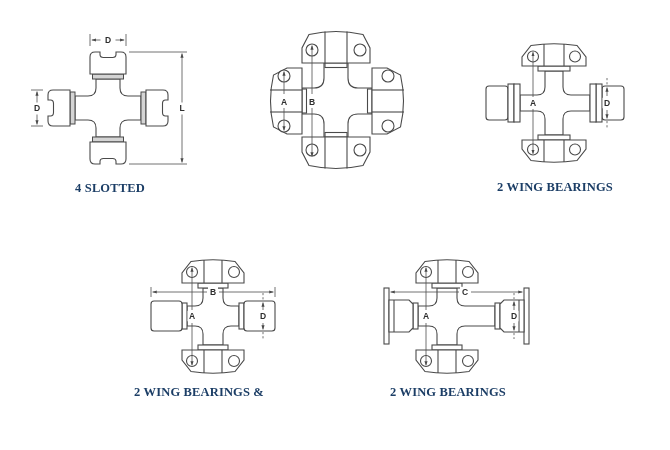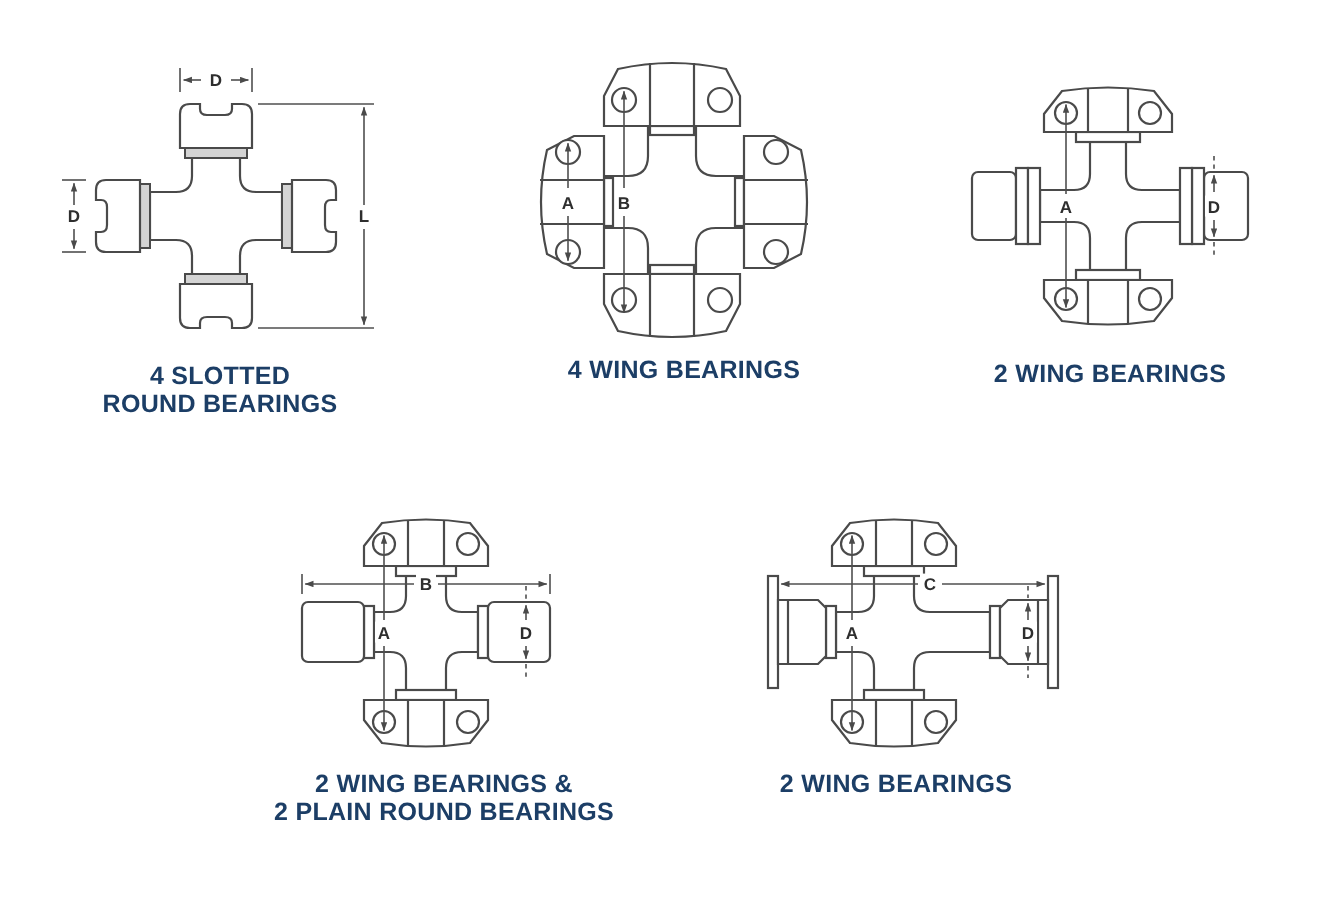--- a/index.html
+++ b/index.html
@@ -1,20 +1,20 @@
 <!DOCTYPE html>
 <html><head>
 <meta charset="utf-8">
 <style>
   html,body{margin:0;padding:0;background:#ffffff;}
   #stage{position:relative;width:670px;height:450px;background:#ffffff;overflow:hidden;
          font-family:"Liberation Sans",sans-serif;}
   .fig{position:absolute;}
   .caption{position:absolute;text-align:center;color:#1c3e66;font-weight:bold;
-           font-size:12.5px;line-height:13.5px;letter-spacing:.15px;}
+           font-size:12.5px;line-height:13.5px;letter-spacing:.15px;font-family:Liberation Serif, serif;}
   svg .ln{stroke:#4a4a4a;stroke-width:1.1;fill:none;}
   svg .fw{fill:#ffffff;stroke:#4a4a4a;stroke-width:1.1;}
   svg .gray{fill:#d4d4d4;stroke:#4a4a4a;stroke-width:1;}
   svg .dim{stroke:#4f4f4f;stroke-width:.8;fill:none;}
   svg .dsh{stroke:#4f4f4f;stroke-width:.8;fill:none;stroke-dasharray:2.2,2;}
   svg .dimtxt{font-family:"Liberation Sans",sans-serif;font-weight:bold;font-size:8.5px;
               fill:#2e2e2e;text-anchor:middle;}
   svg .halo{fill:#ffffff;stroke:none;}
 </style>
 </head>
@@ -56,21 +56,20 @@
 
       <line class="dim" x1="103" y1="22" x2="161" y2="22"></line>
       <line class="dim" x1="103" y1="134" x2="161" y2="134"></line>
       <line class="dim" x1="156" y1="72.5" x2="156" y2="23.6" marker-end="url(#arw)"></line>
       <line class="dim" x1="156" y1="84.5" x2="156" y2="132.4" marker-end="url(#arw)"></line>
       <text class="dimtxt" x="156" y="81.2">L</text>
     </svg>
   </div>
   <div class="caption" style="left:25px;top:182px;width:170px;">
     <div>4 SLOTTED</div>
-    <div>ROUND BEARINGS</div>
   </div>
 
   <div class="fig" style="left:262px;top:26px;">
     <svg width="150" height="150" viewBox="0 0 150 150">
 
       <path class="fw" d="M62,37 H86 V52 Q86,62 96,62 H110 V88 H96 Q86,88 86,98 V111 H62 V98 Q62,88 52,88 H40 V62 H52 Q62,62 62,52 Z"></path>
 
       <rect class="fw" x="63" y="37" width="22" height="4.5"></rect>
       <rect class="fw" x="63" y="106.5" width="22" height="4.5"></rect>
       <rect class="fw" x="40" y="63" width="4.5" height="24"></rect>
@@ -102,24 +101,20 @@
       <line class="dim" x1="22" y1="82" x2="22" y2="104.4" marker-end="url(#arw)"></line>
       <rect class="halo" x="17.5" y="69.5" width="9" height="11"></rect>
       <text class="dimtxt" x="22" y="78.5">A</text>
 
       <line class="dim" x1="50" y1="68" x2="50" y2="19.6" marker-end="url(#arw)"></line>
       <line class="dim" x1="50" y1="82" x2="50" y2="130.4" marker-end="url(#arw)"></line>
       <rect class="halo" x="45.5" y="69.5" width="9" height="11"></rect>
       <text class="dimtxt" x="50" y="78.5">B</text>
     </svg>
   </div>
-  <div class="caption" style="left:257px;top:179px;width:170px;">
-    <div>4 WING BEARINGS</div>
-    <div></div>
-  </div>
 
   <div class="fig" style="left:480px;top:38px;">
     <svg width="150" height="130" viewBox="0 0 150 130">
 
       <path class="fw" d="M65,33 H83 V49 Q83,57 91,57 H110 V73 H91 Q83,73 83,81 V97 H65 V81 Q65,73 57,73 H40 V57 H57 Q65,57 65,49 Z"></path>
 
       <rect class="fw" x="58" y="28" width="32" height="5"></rect>
       <rect class="fw" x="58" y="97" width="32" height="5"></rect>
 
       <path class="fw" d="M42,28 V19 L51,7.5 Q74,4 97,7.5 L106,19 V28 Z"></path>
@@ -196,23 +191,22 @@
       <text class="dimtxt" x="45" y="71.3">A</text>
 
       <line class="dsh" x1="116" y1="45" x2="116" y2="52"></line>
       <line class="dsh" x1="116" y1="84" x2="116" y2="91"></line>
       <line class="dim" x1="116" y1="62" x2="116" y2="54.6" marker-end="url(#arw)"></line>
       <line class="dim" x1="116" y1="75" x2="116" y2="81.4" marker-end="url(#arw)"></line>
       <rect class="halo" x="111.5" y="62.8" width="9" height="10.5"></rect>
       <text class="dimtxt" x="116" y="71.3">D</text>
     </svg>
   </div>
-  <div class="caption" style="left:110px;top:386px;width:224px;">
+  <div class="caption" style="left:87px;top:386px;width:224px;">
     <div>2 WING BEARINGS &amp;</div>
-    <div>2 PLAIN ROUND BEARINGS</div>
   </div>
 
   <div class="fig" style="left:379px;top:248px;">
     <svg width="155" height="135" viewBox="0 0 155 135">
 
       <path class="fw" d="M58,40 H78 V50 Q78,58 86,58 H116 V78 H86 Q78,78 78,86 V97 H58 V86 Q58,78 50,78 H39 V58 H50 Q58,58 58,50 Z"></path>
 
       <rect class="fw" x="53" y="35" width="30" height="5"></rect>
       <rect class="fw" x="53" y="97" width="30" height="5"></rect>
       <rect class="fw" x="34" y="55" width="5" height="26"></rect>

